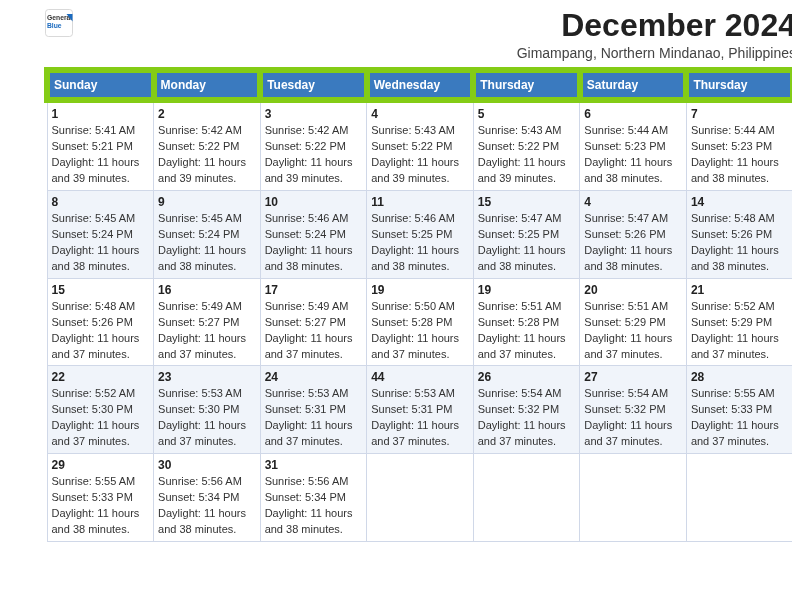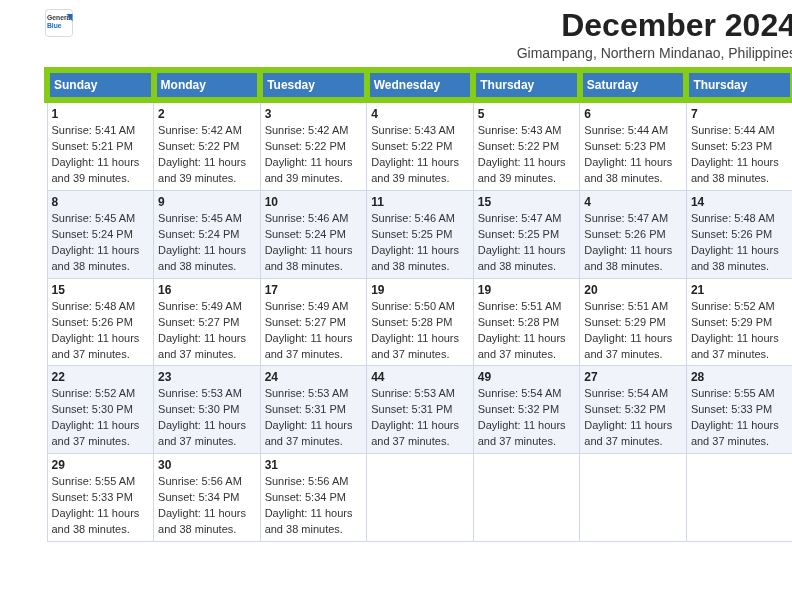--- a/index.html
+++ b/index.html
@@ -220,21 +220,21 @@
       </td>
           <td>
         <span class="day-num">24</span>
         <span class="cell-text">Sunrise: 5:53 AM<br>Sunset: 5:31 PM<br>Daylight: 11 hours and 37 minutes.</span>
       </td>
           <td>
         <span class="day-num">44</span>
         <span class="cell-text">Sunrise: 5:53 AM<br>Sunset: 5:31 PM<br>Daylight: 11 hours and 37 minutes.</span>
       </td>
           <td>
-        <span class="day-num">49</span>
+        <span class="day-num">26</span>
         <span class="cell-text">Sunrise: 5:54 AM<br>Sunset: 5:32 PM<br>Daylight: 11 hours and 37 minutes.</span>
       </td>
           <td>
         <span class="day-num">27</span>
         <span class="cell-text">Sunrise: 5:54 AM<br>Sunset: 5:32 PM<br>Daylight: 11 hours and 37 minutes.</span>
       </td>
           <td>
         <span class="day-num">28</span>
         <span class="cell-text">Sunrise: 5:55 AM<br>Sunset: 5:33 PM<br>Daylight: 11 hours and 37 minutes.</span>
       </td>

